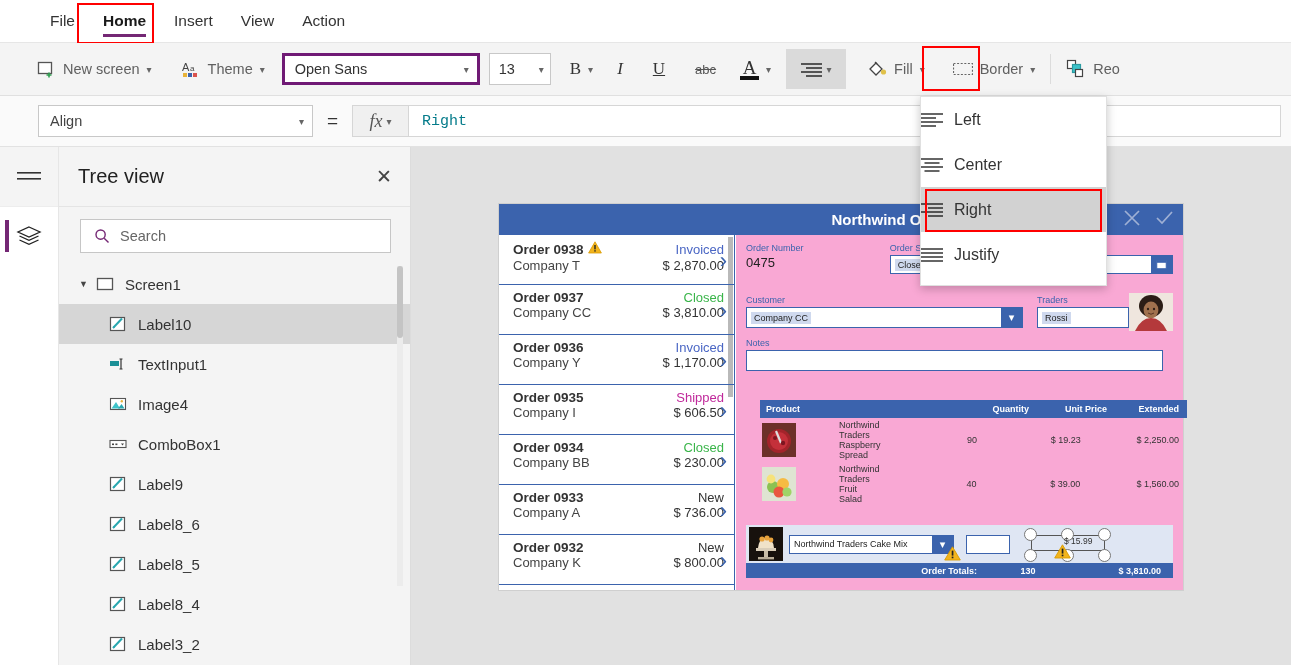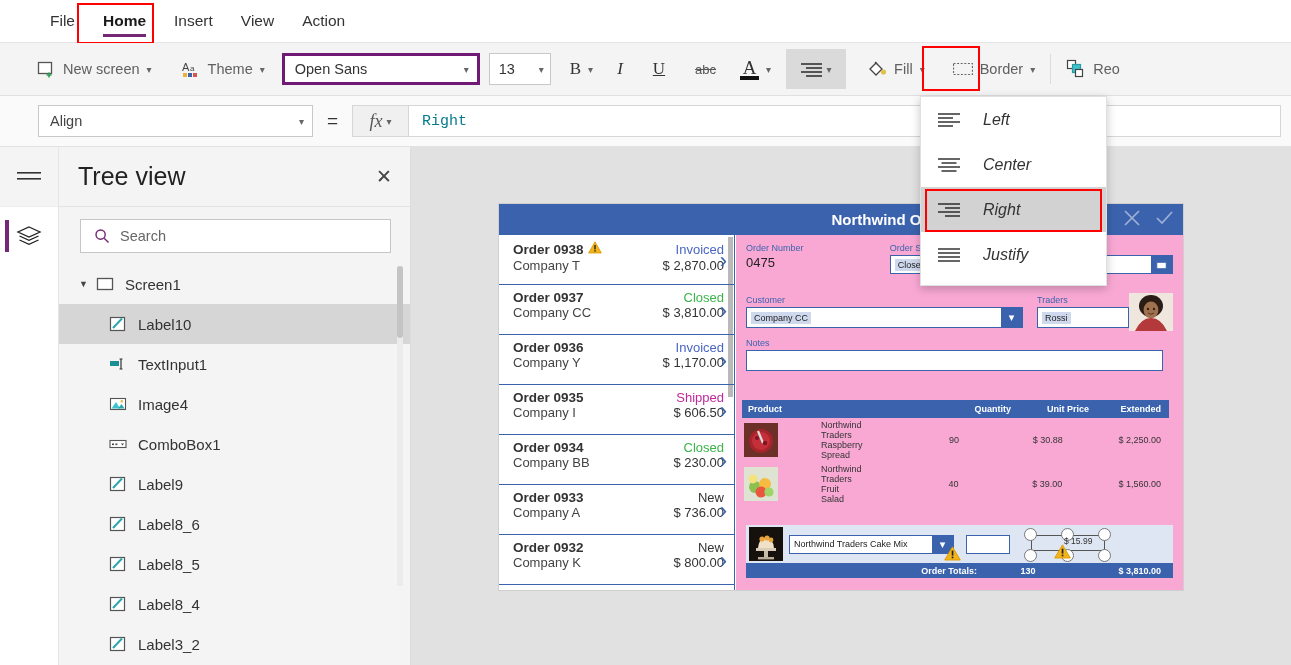--- a/index.html
+++ b/index.html
@@ -101,21 +101,21 @@
 
   
   .tree {
     position: absolute; left: 59px; top: 147px; width: 352px; height: 518px;
     background: #f4f4f4; border-right: 1px solid #dcdcdc;
   }
   .tree-head {
     height: 60px; display: flex; align-items: center; justify-content: space-between;
     padding: 0 18px 0 19px; border-bottom: 1px solid #e4e4e4;
   }
-  .tree-title { font-size: 25px; color: #222; }
+  .tree-title { font-size: 20px; color: #222; }
   .closex { font-size: 19px; color: #444; cursor: pointer; }
   .searchwrap { padding: 12px 19px 11px 21px; }
   .searchbox {
     height: 34px; background: #fff; border: 1px solid #c6c6c6;
     display: flex; align-items: center; gap: 10px; padding-left: 13px;
   }
   .searchbox .ph { font-size: 14.5px; color: #666; }
   .tree-list { position: relative; }
   .trow {
     height: 40px; display: flex; align-items: center; font-size: 15px; color: #333;
@@ -192,21 +192,21 @@
     position: absolute; right: 0; top: 0; bottom: 0; width: 21px;
     background: #3b63ad; display: flex; align-items: center; justify-content: center;
     color: #fff; font-size: 11px;
   }
   .avatar {
     position: absolute; right: 10px; top: 58px; width: 44px; height: 38px;
     overflow: hidden; background: #caa;
   }
 
   
-  .ptable { position: absolute; left: 6px; top: 165px; width: 427px; }
+  .ptable { position: absolute; left: 24px; top: 165px; width: 427px; }
   .phead {
     height: 18px; background: #3b63ad; color: #fff; font-size: 9px; font-weight: bold;
     display: flex; align-items: center;
   }
   .prow { height: 44px; display: flex; align-items: center; font-size: 9px; color: #333; gap: 35px; }
   .pimg { width: 34px; height: 34px; margin-left: 2px; border-radius: 1px; }
   .c-prod { flex: 1; padding-left: 8px; }
   .c-qty  { width: 70px; text-align: right; }
   .c-up   { width: 78px; text-align: right; }
   .c-ext  { width: 80px; text-align: right; padding-right: 8px; }
@@ -227,22 +227,22 @@
   }
   .warn { position: absolute; }
 
   
   .menu {
     position: absolute; left: 920px; top: 96px; width: 187px; height: 190px;
     background: #ffffff; border: 1px solid #e0e0e0;
     box-shadow: 0 3px 9px rgba(0,0,0,0.22); z-index: 60;
   }
   .mitem {
-    height: 45px; display: flex; align-items: center; gap: 23px; padding-left: 17px;
-    font-size: 16px; color: #333; cursor: default; font-style: italic;
+    height: 45px; display: flex; align-items: center; gap: 11px; 
+    font-size: 16px; color: #333; cursor: default;
   }
   .mitem.sel { background: #d2d2d2; }
 </style>
 </head>
 <body>
 
 <div id="app">
 
   <div class="menubar">
     <div class="menuitem">
@@ -749,21 +749,21 @@
                 <rect width="34" height="34" fill="#6c3029"></rect>
                 <circle cx="17" cy="18" r="12" fill="#a3242b"></circle>
                 <circle cx="17" cy="18" r="9" fill="#c4303a"></circle>
                 <path d="M14 8 L19 20" stroke="#ddd" stroke-width="2.2"></path>
                 <circle cx="13" cy="15" r="2" fill="#7e1520"></circle>
                 <circle cx="21" cy="20" r="2.2" fill="#7e1520"></circle>
               </svg>
             </span>
             <span class="c-prod">Northwind Traders Raspberry Spread</span>
             <span class="c-qty">90</span>
-            <span class="c-up">$ 30.88</span>
+            <span class="c-up">$ 19.23</span>
             <span class="c-ext">$ 2,250.00</span>
           </div>
 
           <div class="prow">
             <span class="pimg">
               <svg width="34" height="34" viewBox="0 0 34 34">
                 <rect width="34" height="34" fill="#dfe4d2"></rect>
                 <circle cx="11" cy="20" r="6" fill="#8cc152"></circle>
                 <circle cx="21" cy="17" r="6" fill="#f6bb42"></circle>
                 <circle cx="17" cy="25" r="5.5" fill="#e9573f"></circle>

